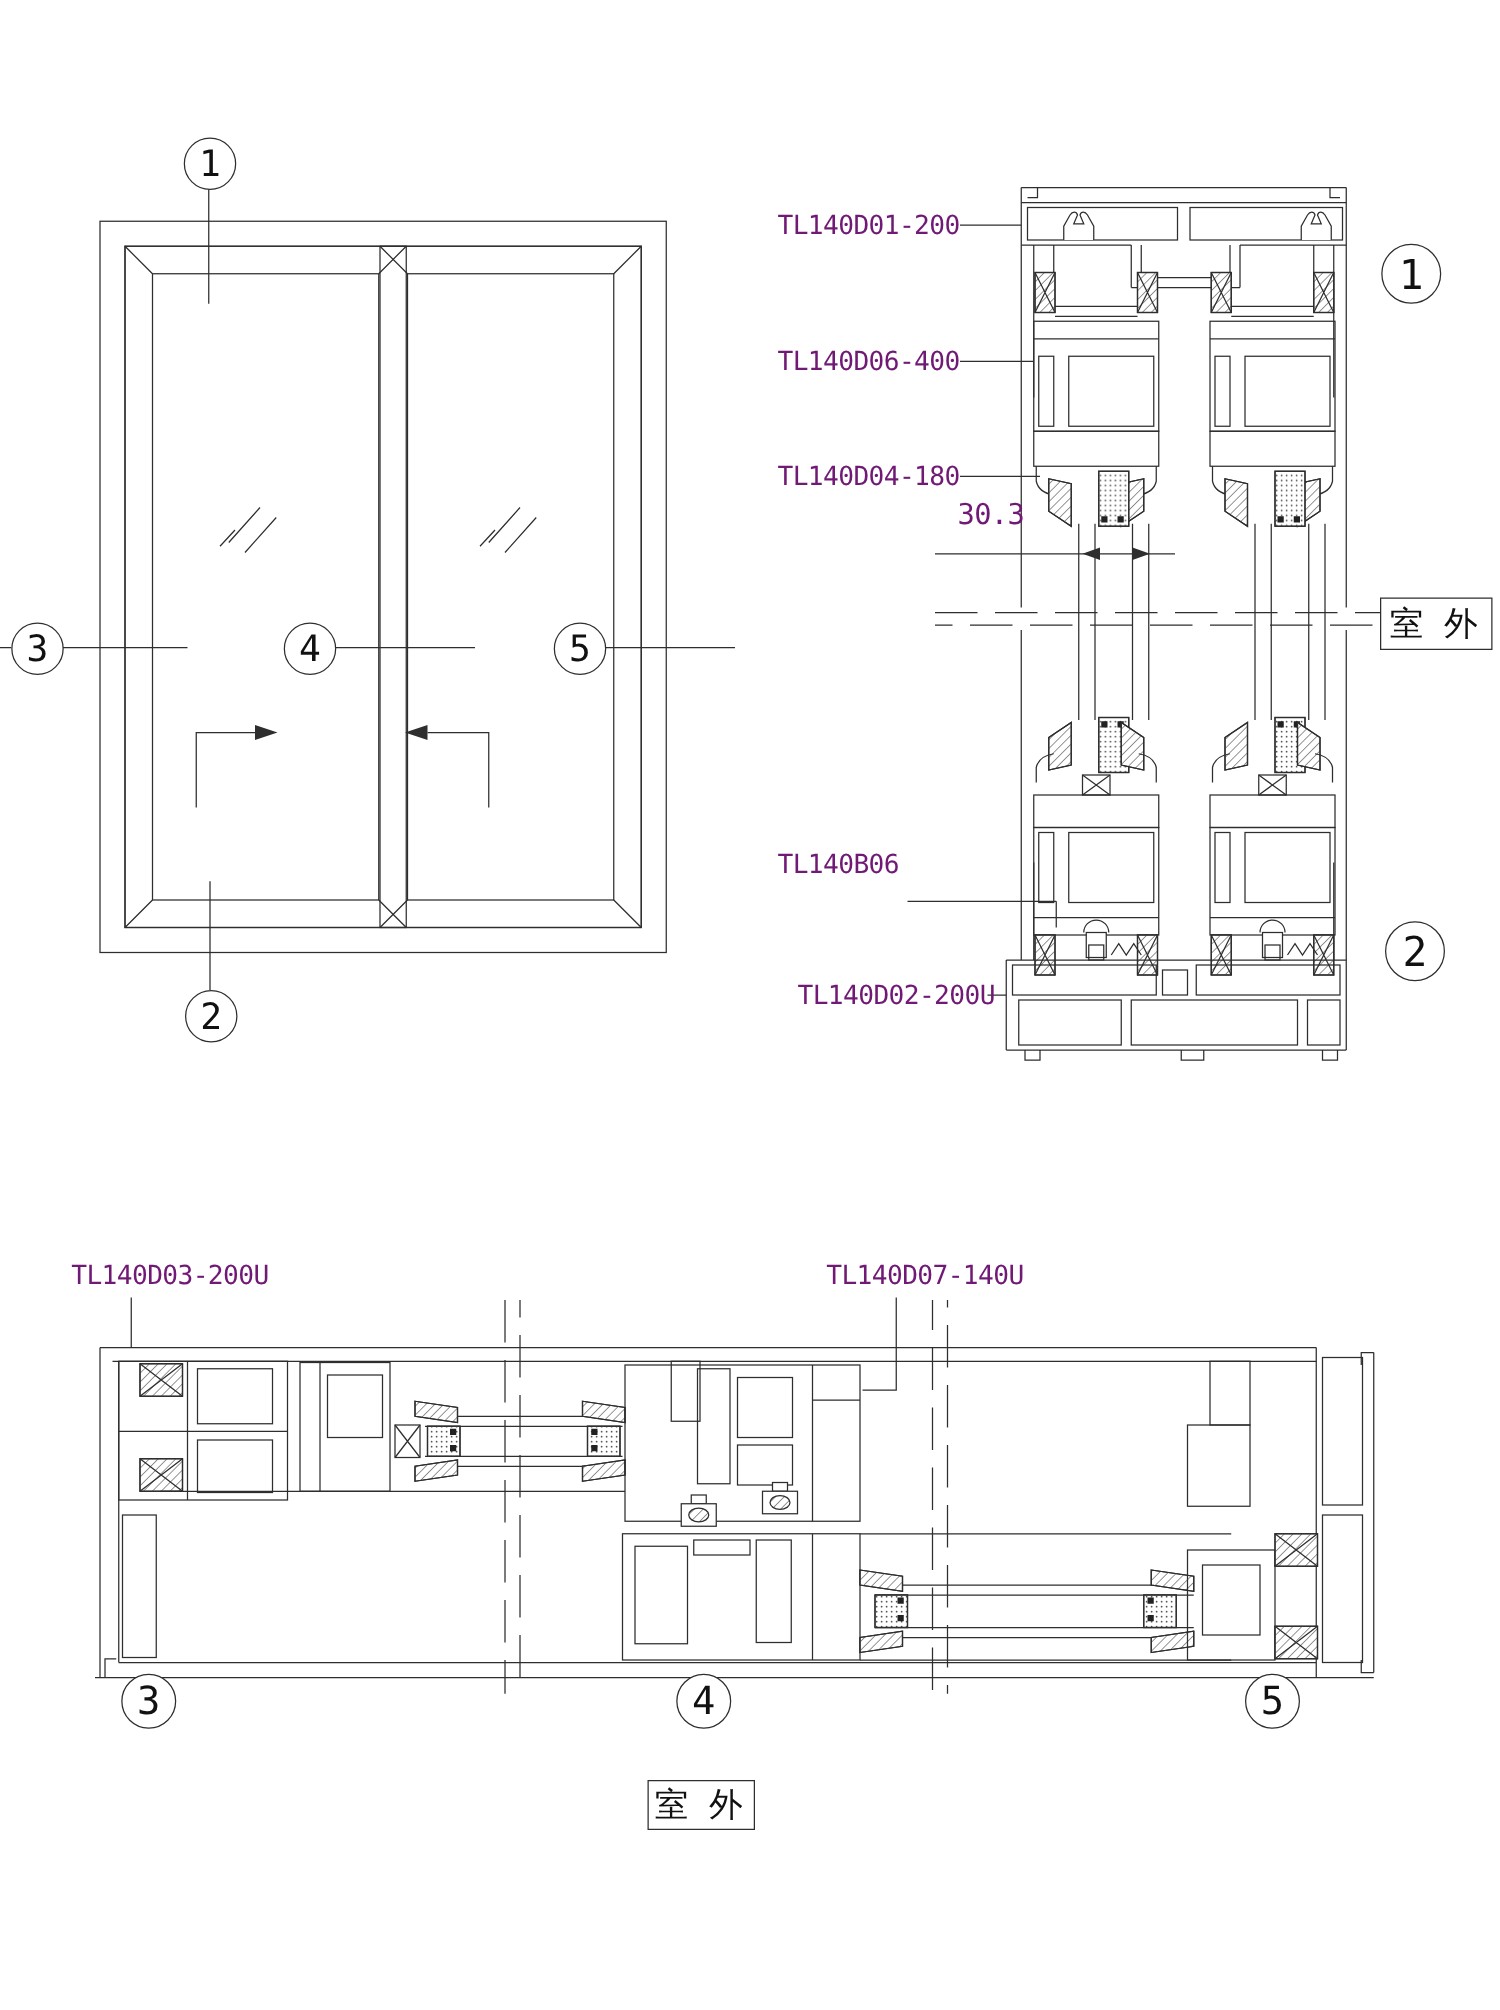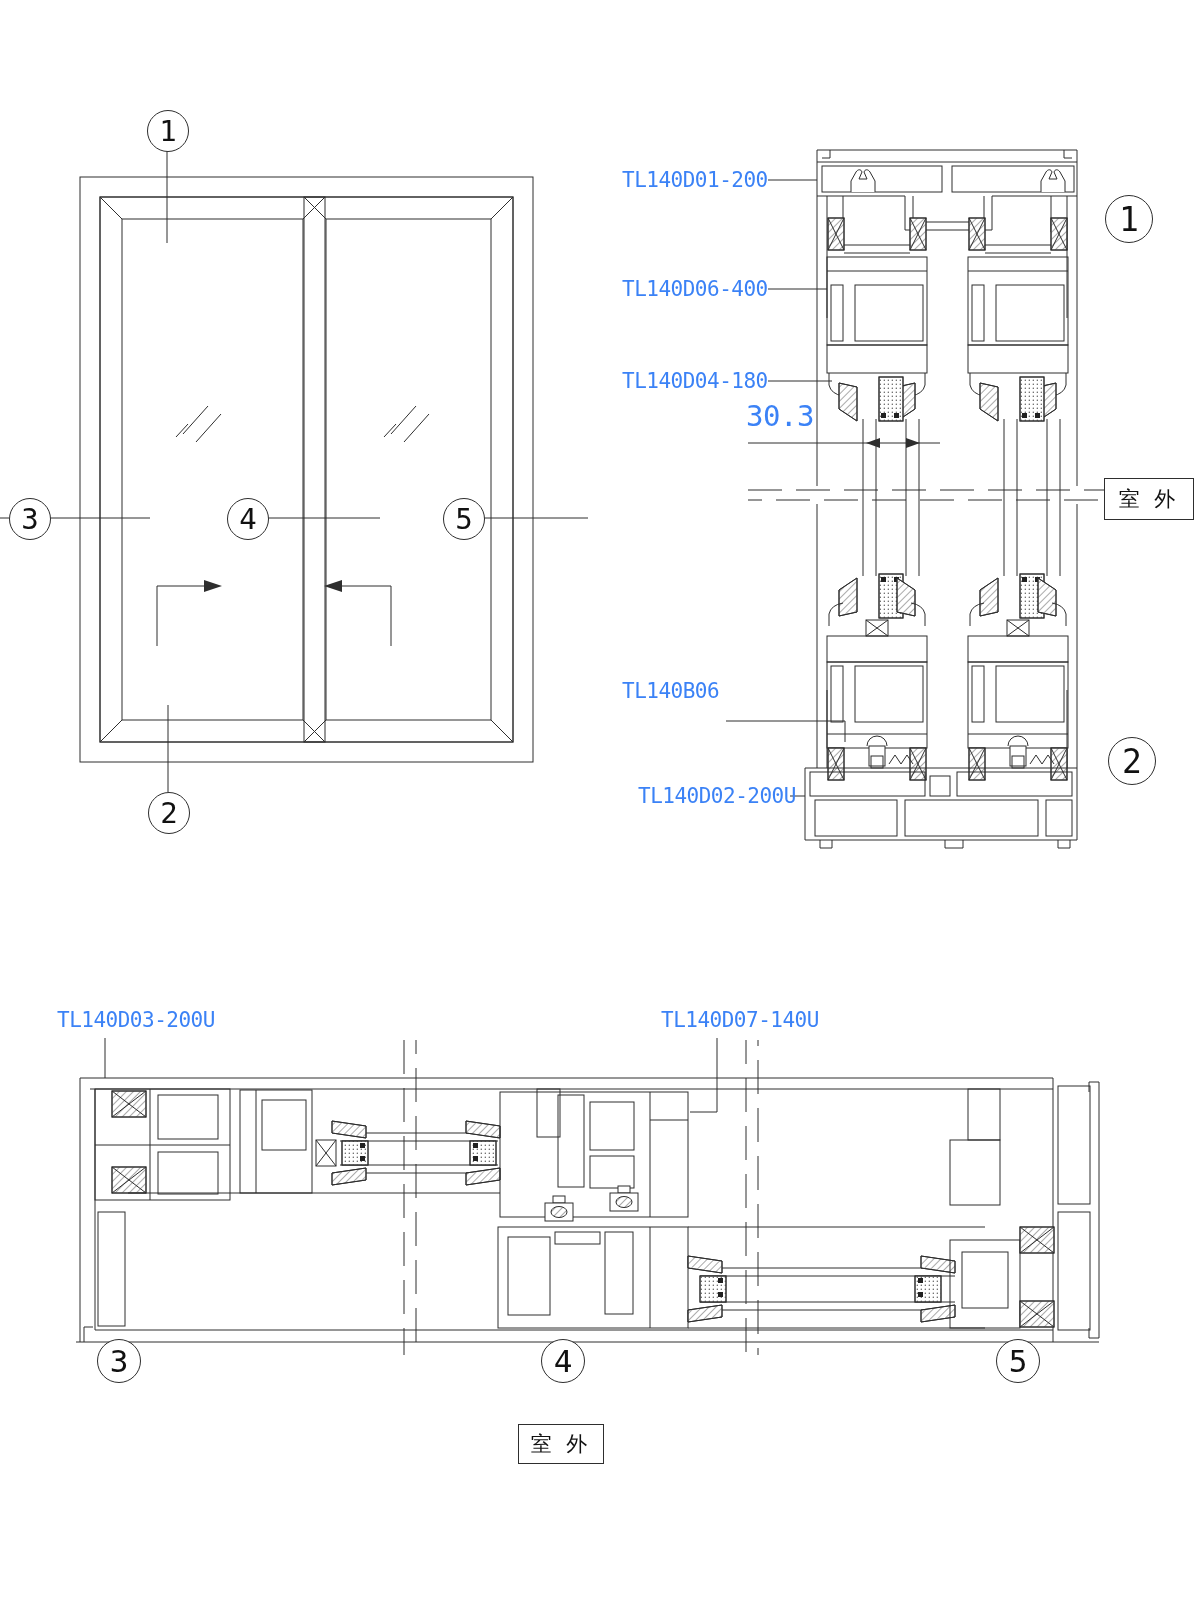--- a/index.html
+++ b/index.html
@@ -1,29 +1,29 @@
 <!DOCTYPE html>
 <html><head>
 <meta charset="utf-8">
 <style>
   html,body{margin:0;padding:0;background:#fff;}
   .stage{position:relative;width:1200px;height:1608px;background:#ffffff;overflow:hidden;
          font-family:"DejaVu Sans Mono","Liberation Mono",monospace;}
   .stage svg{position:absolute;left:0;top:0;}
-  .lbl{position:absolute;font-size:21px;letter-spacing:-0.5px;color:#3b82f6;white-space:nowrap;
+  .lbl{position:absolute;font-size:21px;letter-spacing:-0.5px;color:#701a75;white-space:nowrap;
        font-family:"DejaVu Sans Mono","Liberation Mono",monospace;text-align:center;}
-  .lbl.dim{font-size:29px;}
+  .lbl.dim{font-size:23px;margin-left:20px;}
   .marker{position:absolute;border:1.6px solid #2e2e2e;border-radius:50%;background:#fff;
           display:flex;align-items:center;justify-content:center;color:#111;
           font-family:"DejaVu Sans Mono","Liberation Mono",monospace;}
   .m40{width:40px;height:40px;font-size:29px;}
   .m42{width:42px;height:42px;font-size:31px;}
   .m46{width:46px;height:46px;font-size:33px;}
   .sitebox{position:absolute;border:1.4px solid #2e2e2e;background:#fff;display:flex;
-           align-items:center;justify-content:center;font-size:21px;letter-spacing:4px;
+           align-items:center;justify-content:center;font-size:27px;letter-spacing:4px;
            color:#111;font-family:"DejaVu Sans","Liberation Sans",sans-serif;}
 </style>
 </head>
 <body>
 
 <div class="stage">
 
 <svg width="1200" height="1608" viewBox="0 0 1200 1608">
   <defs>
     <pattern id="hch" width="5" height="5" patternUnits="userSpaceOnUse" patternTransform="rotate(45)">

